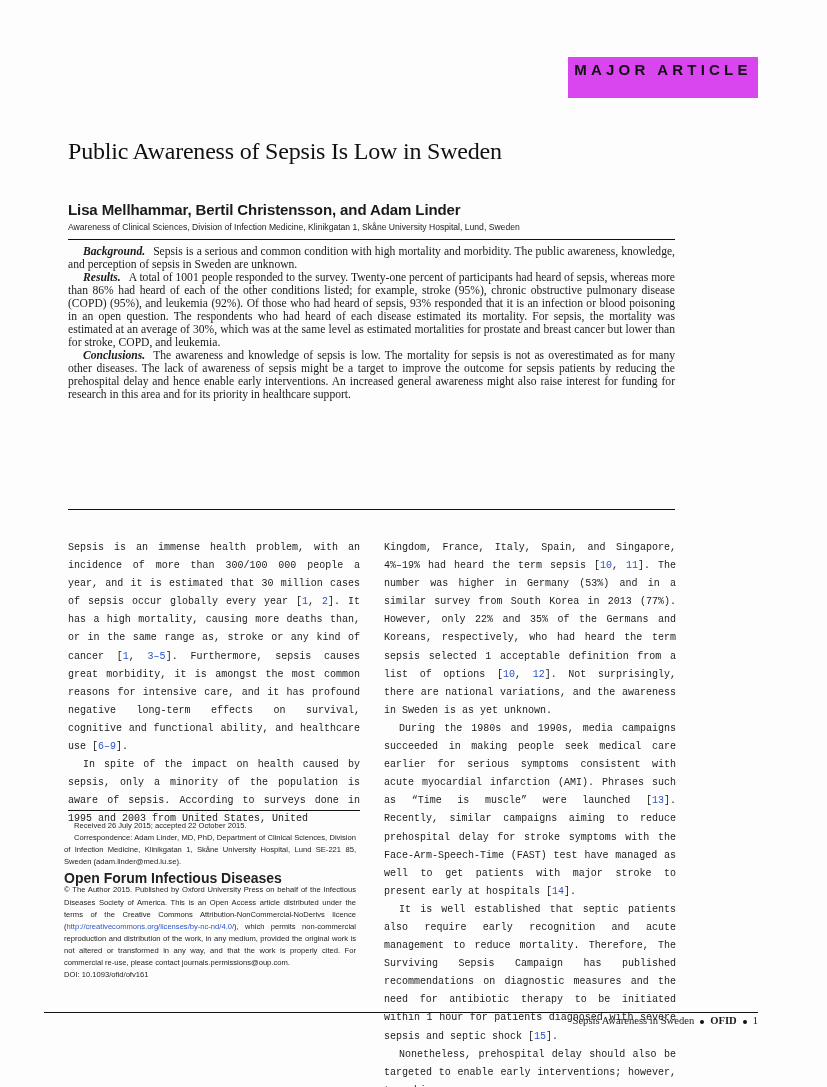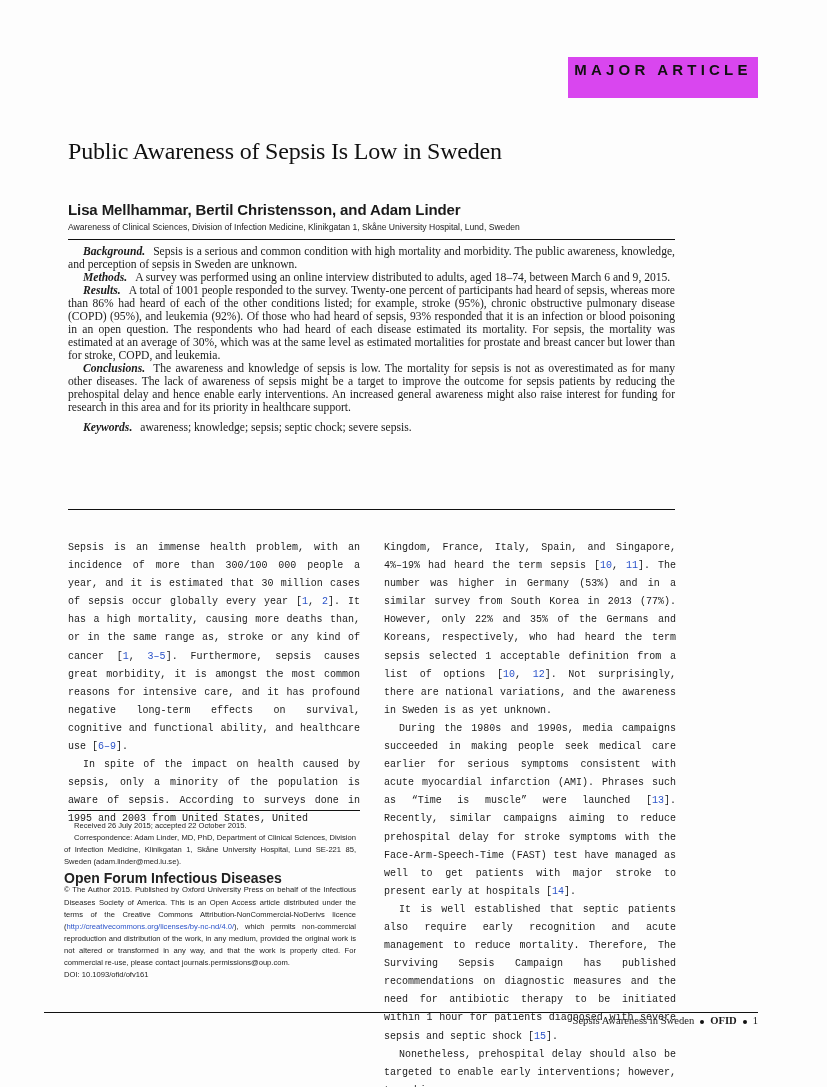--- a/index.html
+++ b/index.html
@@ -69,24 +69,22 @@
 
 <h1 class="title">Public Awareness of Sepsis Is Low in Sweden</h1>
 
 <div class="authors">Lisa Mellhammar, Bertil Christensson, and Adam Linder</div>
 <div class="affil">Awareness of Clinical Sciences, Division of Infection Medicine, Klinikgatan 1, Skåne University Hospital, Lund, Sweden</div>
 
 <div class="rule" style="top:239px"></div>
 
 <div class="abstract">
   <p><span class="lbl">Background.</span><span>Sepsis is a serious and common condition with high mortality and morbidity. The public awareness, knowledge, and perception of sepsis in Sweden are unknown.</span></p>
-  <p><span class="lbl">Methods.</span><span>A survey was performed using an online interview distributed to adults, aged 18–74, between March 6 and 9, 2015.</span></p>
   <p><span class="lbl">Results.</span><span>A total of 1001 people responded to the survey. Twenty-one percent of participants had heard of sepsis, whereas more than 86% had heard of each of the other conditions listed; for example, stroke (95%), chronic obstructive pulmonary disease (COPD) (95%), and leukemia (92%). Of those who had heard of sepsis, 93% responded that it is an infection or blood poisoning in an open question. The respondents who had heard of each disease estimated its mortality. For sepsis, the mortality was estimated at an average of 30%, which was at the same level as estimated mortalities for prostate and breast cancer but lower than for stroke, COPD, and leukemia.</span></p>
   <p><span class="lbl">Conclusions.</span><span>The awareness and knowledge of sepsis is low. The mortality for sepsis is not as overestimated as for many other diseases. The lack of awareness of sepsis might be a target to improve the outcome for sepsis patients by reducing the prehospital delay and hence enable early interventions. An increased general awareness might also raise interest for funding for research in this area and for its priority in healthcare support.</span></p>
-  <p class="kw"><span class="lbl">Keywords.</span><span>awareness; knowledge; sepsis; septic chock; severe sepsis.</span></p>
 </div>
 
 <div class="rule" style="top:509px"></div>
 
 <div class="col col1">
   <p><span>Sepsis is an immense health problem, with an incidence of more than 300/100 000 people a year, and it is estimated that 30 million cases of sepsis occur globally every year [</span><a class="ref">1</a><span>, </span><a class="ref">2</a><span>]. It has a high mortality, causing more deaths than, or in the same range as, stroke or any kind of cancer [</span><a class="ref">1</a><span>, </span><a class="ref">3–5</a><span>]. Furthermore, sepsis causes great morbidity, it is amongst the most common reasons for intensive care, and it has profound negative long-term effects on survival, cognitive and functional ability, and healthcare use [</span><a class="ref">6–9</a><span>].</span></p>
   <p class="ind">In spite of the impact on health caused by sepsis, only a minority of the population is aware of sepsis. According to surveys done in 1995 and 2003 from United States, United</p>
 </div>
 
 <div class="footrule"></div>

